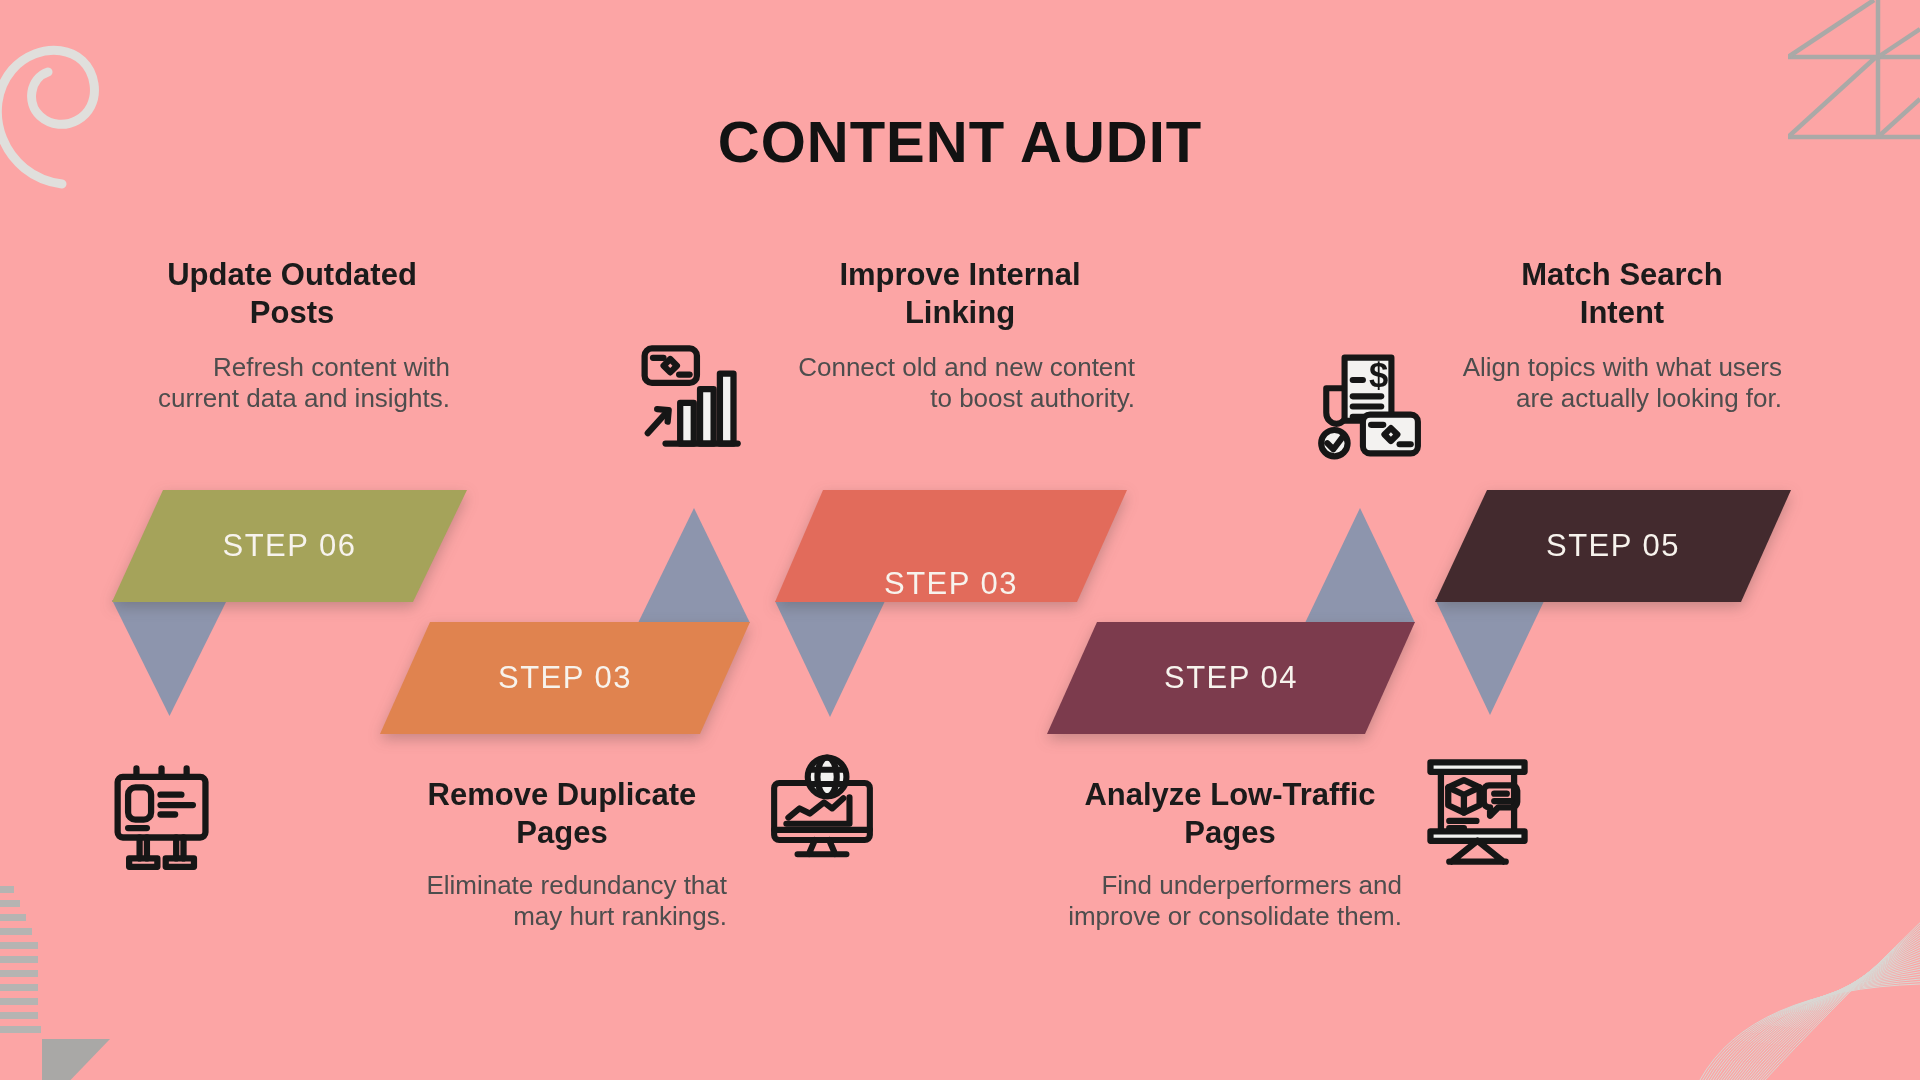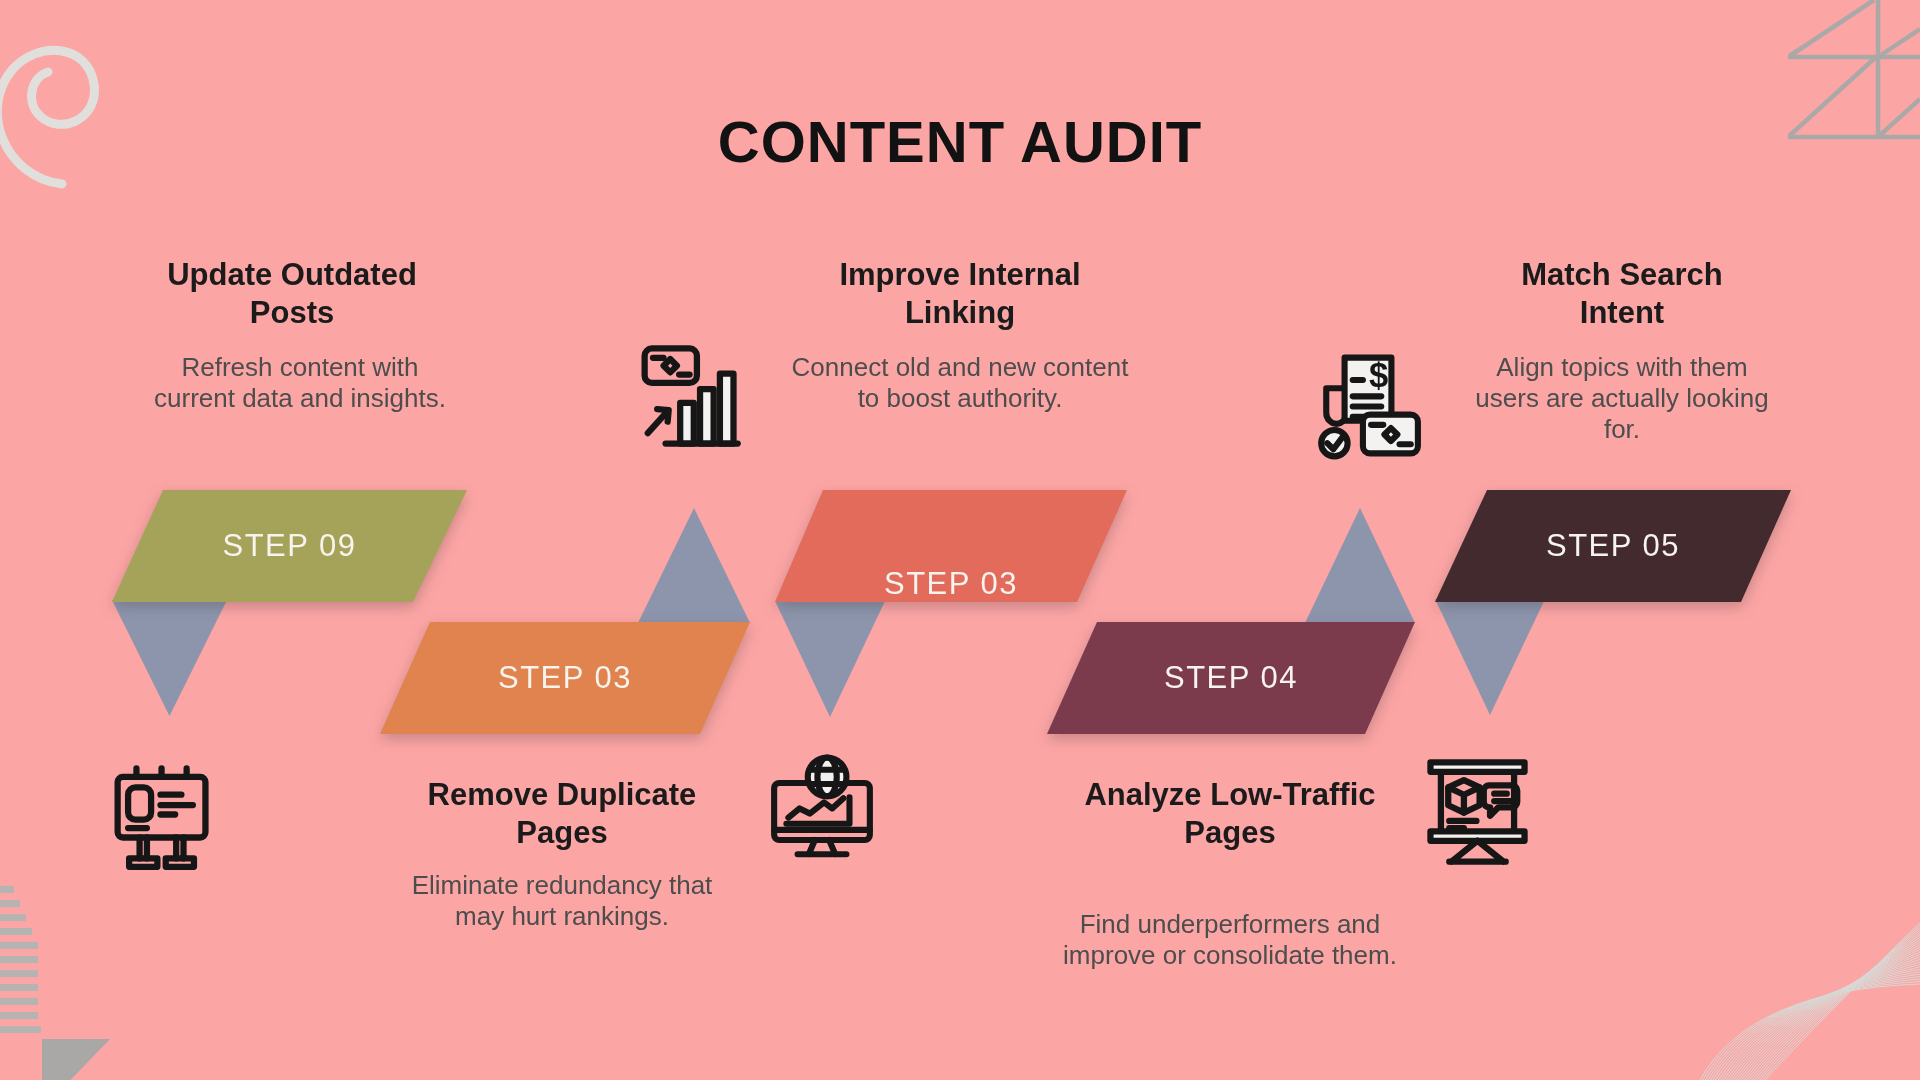--- a/index.html
+++ b/index.html
@@ -7,21 +7,21 @@
   #stage{position:relative;width:1920px;height:1080px;overflow:hidden;
          background:radial-gradient(circle at 50% 42%, #f5f4f2 0%, #f2f1ef 60%, #eceb e9 100%);
          background-color:#fca5a5;}
   
   .title{position:absolute;left:0;top:108px;width:100%;text-align:center;
          font-size:58px;font-weight:700;color:#121212;letter-spacing:1px;}
   
   .blk-head{position:absolute;font-size:31px;font-weight:700;color:#1b1b1b;
             line-height:1.22;text-align:center;}
   .blk-body{position:absolute;font-size:26px;font-weight:400;color:#4d4d4d;
-            line-height:1.2;text-align:center;}
+            line-height:1.2;text-align:right;}
   
   .shape-wrap{position:absolute;filter:drop-shadow(0 5px 7px rgba(60,55,50,.28));}
   .shape{width:100%;height:100%;display:flex;align-items:center;justify-content:center;}
   .step-label{font-size:31px;font-weight:400;color:#f7f3ed;letter-spacing:1.5px;}
   .tri{position:absolute;filter:drop-shadow(0 4px 5px rgba(60,55,50,.2));}
   .tri-down{clip-path:polygon(0 0,100% 0,50% 100%);}
   .tri-up{clip-path:polygon(50% 0,100% 100%,0 100%);}
   
   #shape-1{left:112px;top:490px;width:355px;height:112px;}
   #shape-1 .shape{clip-path:polygon(51px 0,355px 0,301px 112px,0 112px);}
@@ -131,21 +131,21 @@
     </svg>
 
   <div class="tri tri-down" id="tri-1" style="background: rgb(141, 149, 173);"></div>
   <div class="tri tri-up" id="tri-2" style="background: rgb(141, 149, 173);"></div>
   <div class="tri tri-down" id="tri-3" style="background: rgb(141, 149, 173);"></div>
   <div class="tri tri-up" id="tri-4" style="background: rgb(141, 149, 173);"></div>
   <div class="tri tri-down" id="tri-5" style="background: rgb(141, 149, 173);"></div>
 
   <div class="shape-wrap" id="shape-1">
     <div class="shape" style="background: rgb(165, 163, 90);">
-      <span class="step-label">STEP 09</span>
+      <span class="step-label">STEP 06</span>
     </div>
   </div>
   <div class="shape-wrap" id="shape-2">
     <div class="shape" style="background: rgb(224, 131, 79);">
       <span class="step-label">STEP 03</span>
     </div>
   </div>
   <div class="shape-wrap" id="shape-3">
     <div class="shape" style="background: rgb(226, 107, 91);">
       <span class="step-label">STEP 03</span>
@@ -165,24 +165,24 @@
   <div class="blk-head" style="left:152px;top:256px;width:280px;">Update Outdated Posts</div>
   <div class="blk-body" style="left:150px;top:352px;width:300px;">Refresh content with current data and insights.</div>
 
   <div class="blk-head" style="left:422px;top:776px;width:280px;">Remove Duplicate Pages</div>
   <div class="blk-body" style="left:397px;top:870px;width:330px;">Eliminate redundancy that may hurt rankings.</div>
 
   <div class="blk-head" style="left:830px;top:256px;width:260px;">Improve Internal Linking</div>
   <div class="blk-body" style="left:785px;top:352px;width:350px;">Connect old and new content to boost authority.</div>
 
   <div class="blk-head" style="left:1072px;top:776px;width:316px;">Analyze Low-Traffic Pages</div>
-  <div class="blk-body" style="left:1058px;top:870px;width:344px;margin-top:39px;">Find underperformers and improve or consolidate them.</div>
+  <div class="blk-body" style="left:1058px;top:870px;width:344px;">Find underperformers and improve or consolidate them.</div>
 
   <div class="blk-head" style="left:1502px;top:256px;width:240px;">Match Search Intent</div>
-  <div class="blk-body" style="left:1462px;top:352px;width:320px;">Align topics with them users are actually looking for.</div>
+  <div class="blk-body" style="left:1462px;top:352px;width:320px;">Align topics with what users are actually looking for.</div>
 
   <div class="icon" id="icon-billboard">
     <svg width="115" height="115" viewBox="0 0 110 110">
       <line x1="32" y1="11" x2="32" y2="19"></line>
         <line x1="56" y1="11" x2="56" y2="19"></line>
         <line x1="80" y1="11" x2="80" y2="19"></line>
       <rect x="14" y="19" width="84" height="58" rx="5"></rect>
       <rect x="24" y="29" width="22" height="31" rx="7"></rect>
       <line x1="55" y1="36" x2="75" y2="36"></line>
       <line x1="55" y1="46" x2="86" y2="46"></line>

